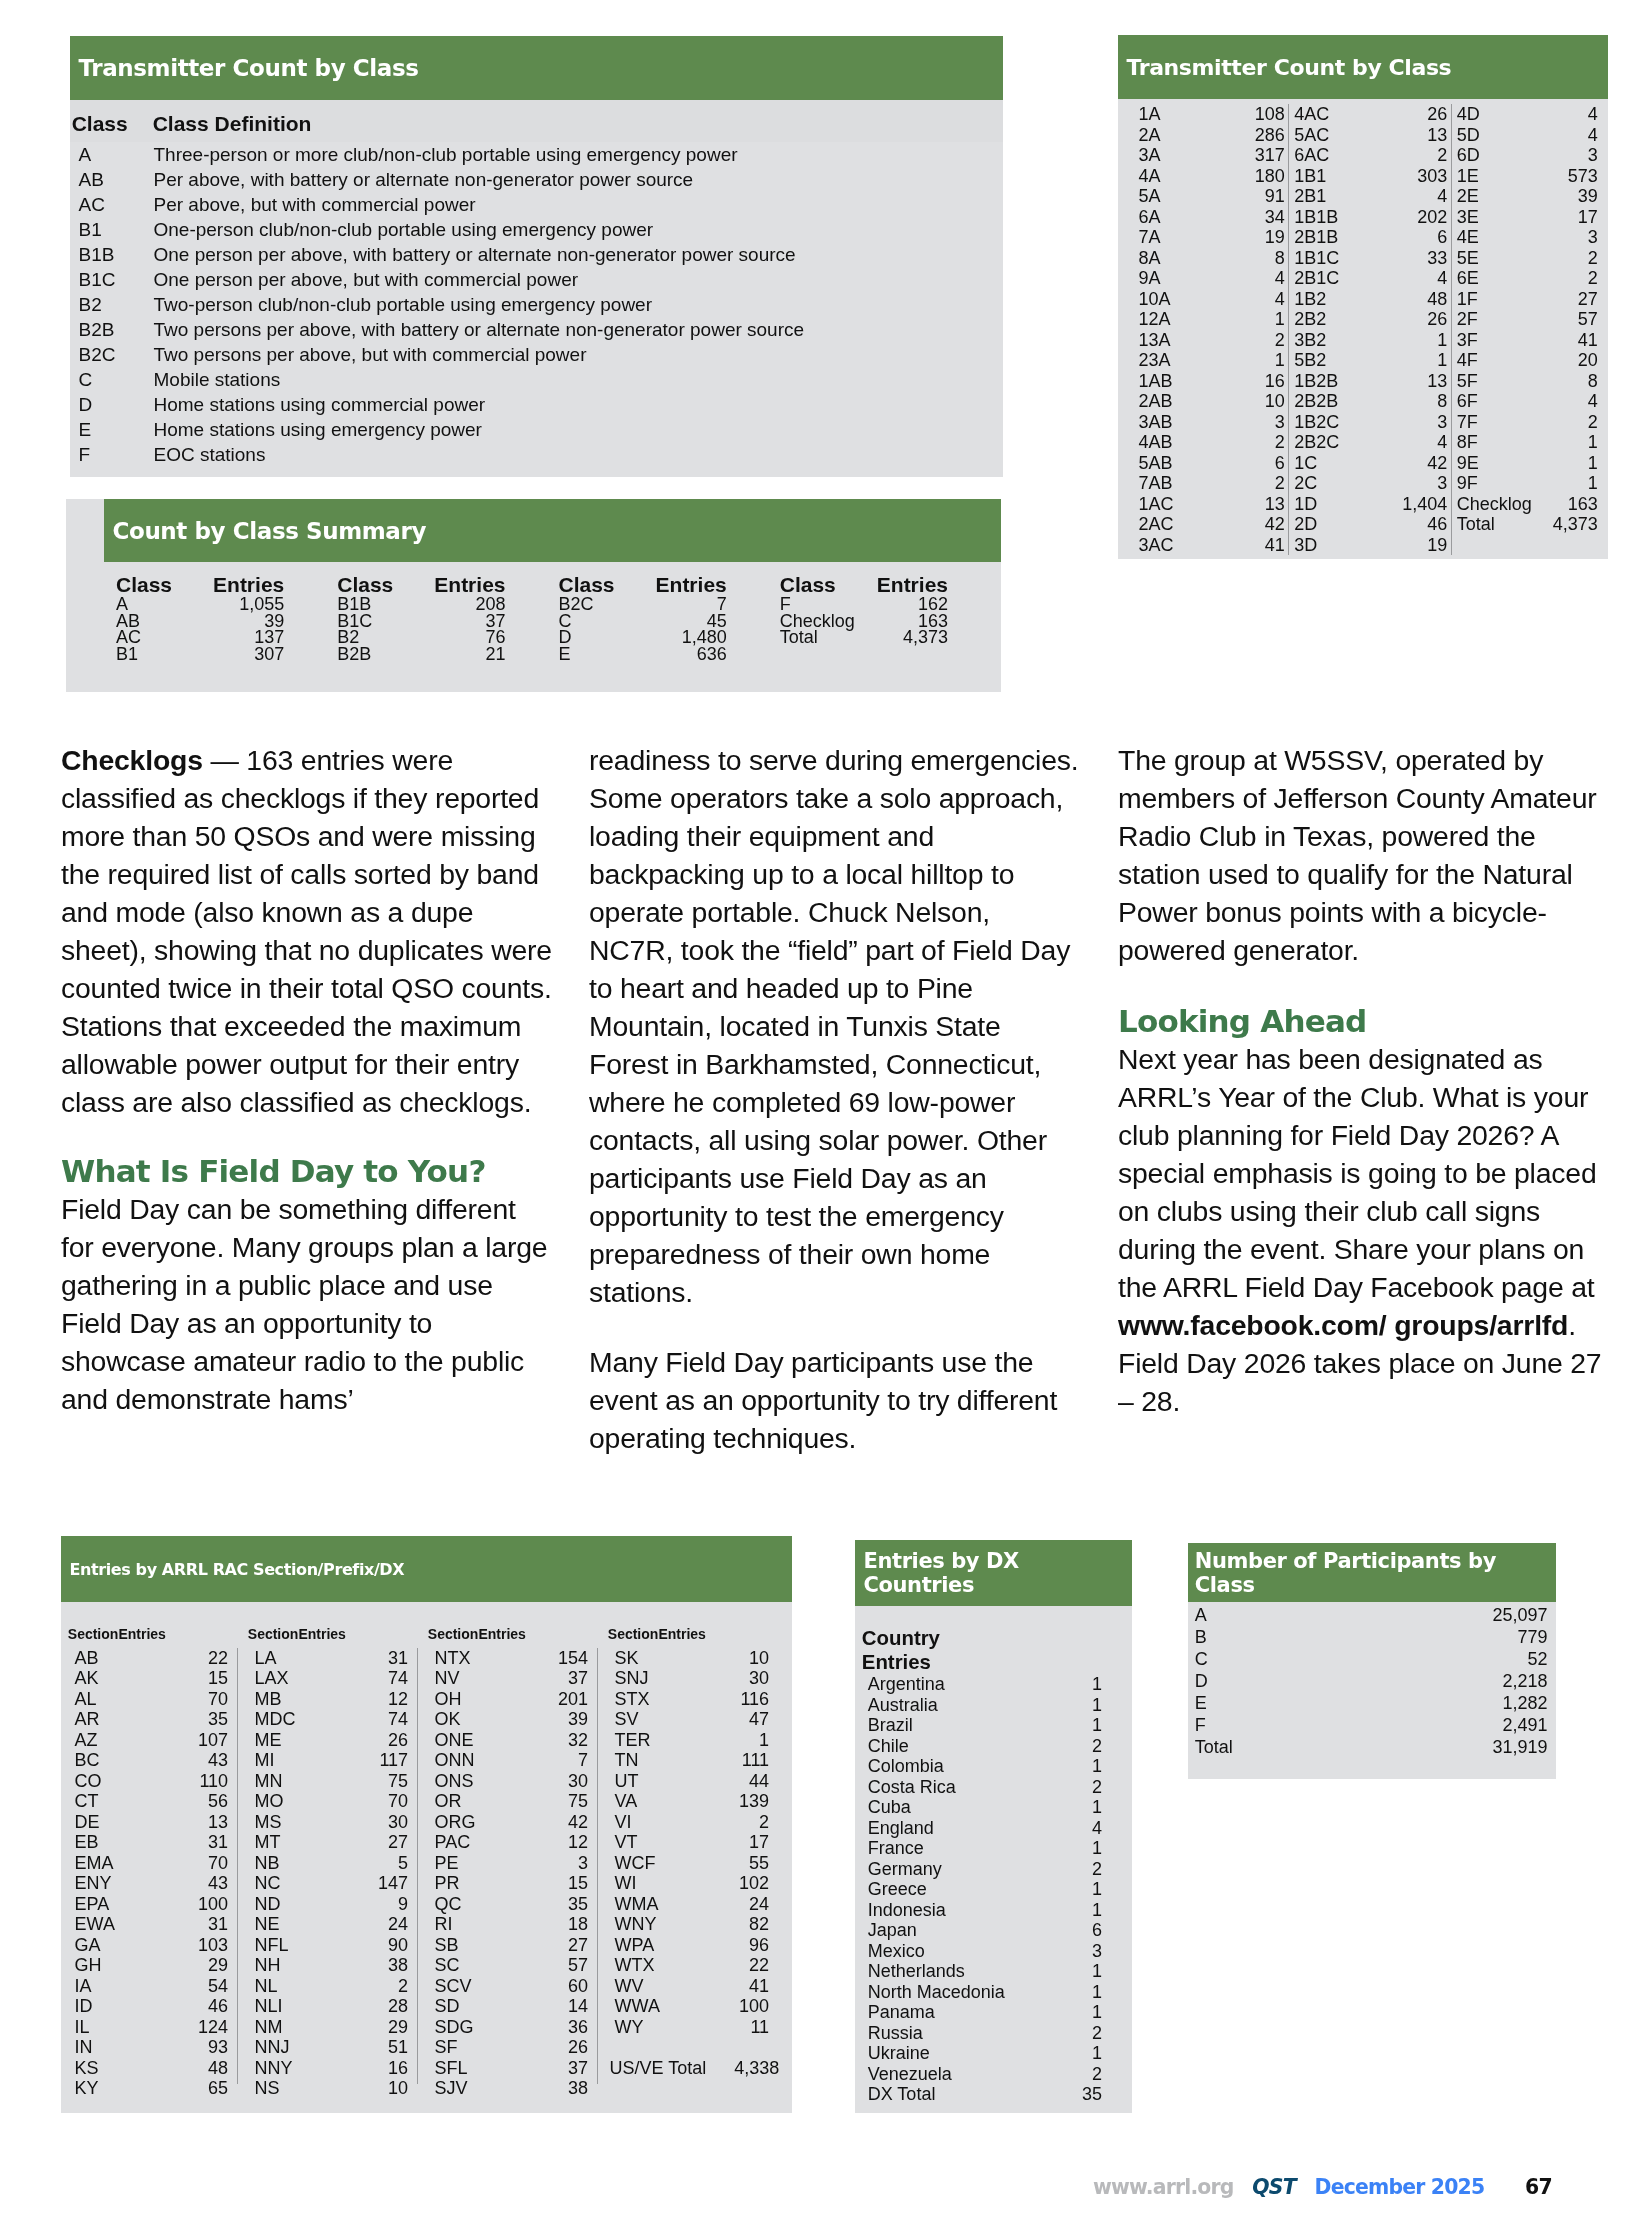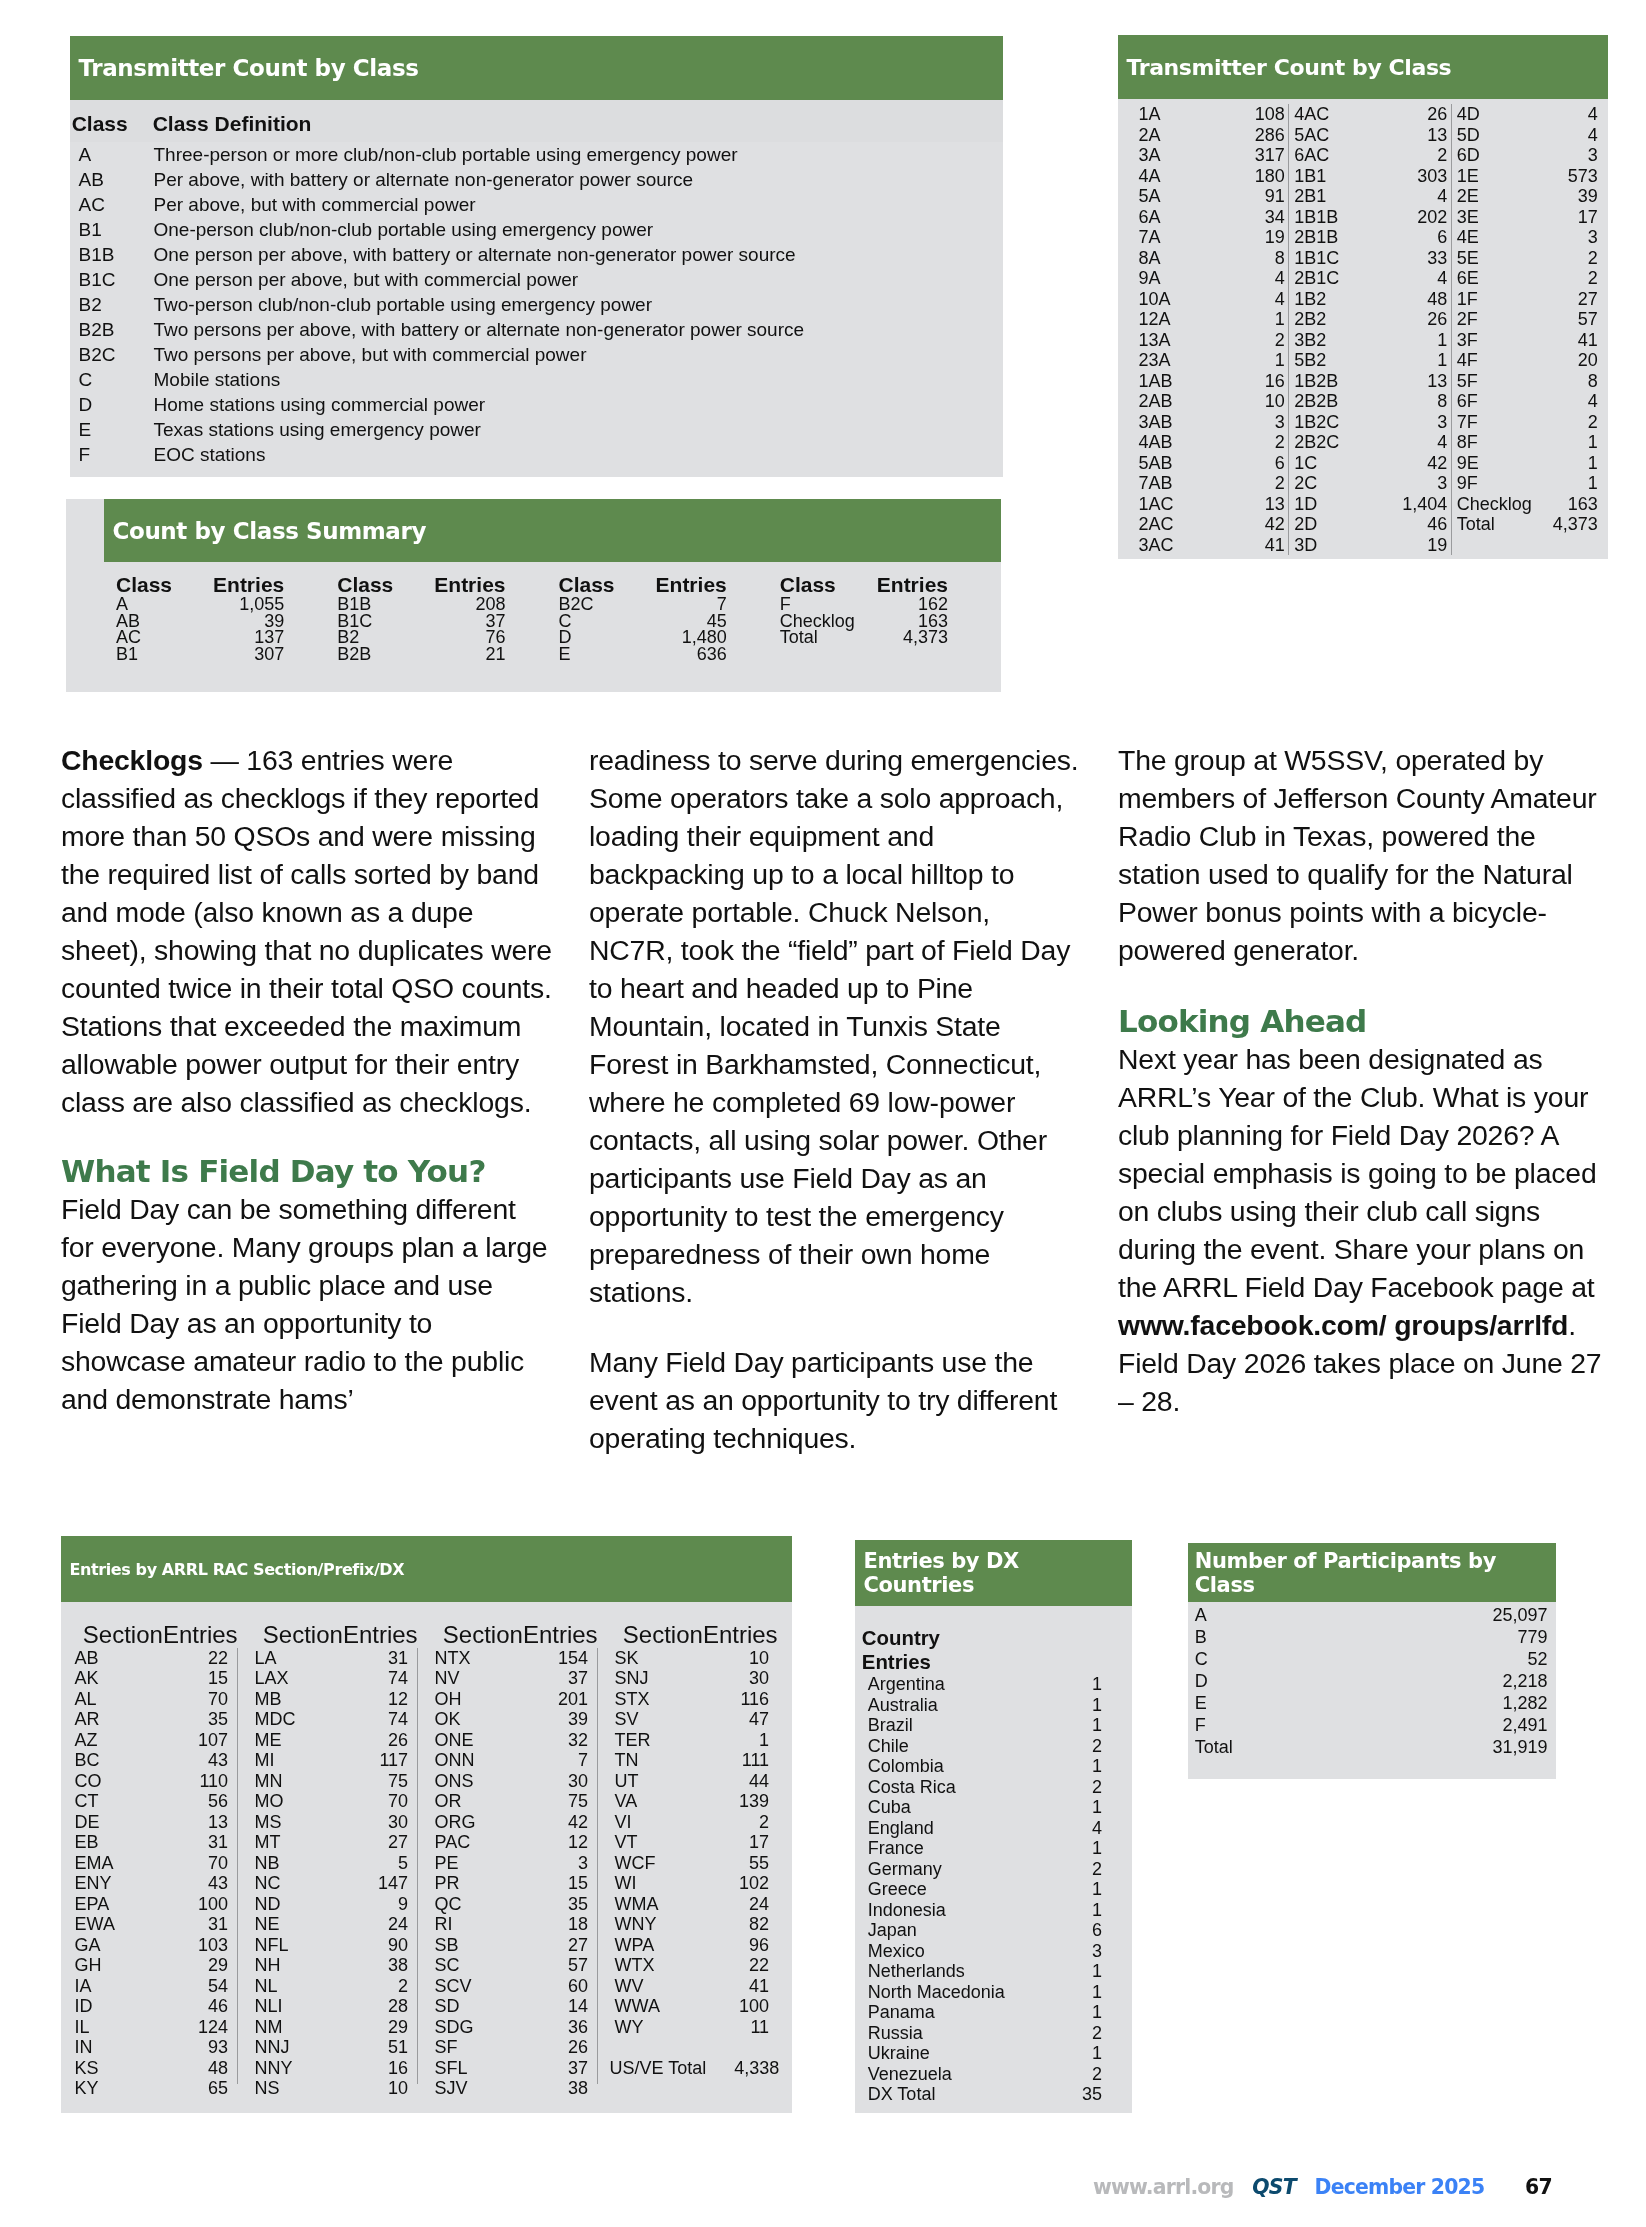--- a/index.html
+++ b/index.html
@@ -45,21 +45,21 @@
   #col1 { left: 61px; }
   #col2 { left: 589px; }
   #col3 { left: 1118px; }
   b { font-weight: bold; }
 
   
   #t-sec { left: 61px; top: 1536px; width: 731px; height: 577px; }
   #t-sec .box-head { height: 66px; font-size: 16px; }
   #t-sec .sec-grid { display: flex; padding: 20.4px 0 0 6.8px; }
   #t-sec .sec-col { width: 180px; padding-right: 10.2px; }
-  #t-sec .sec-col .hrow { display: flex; justify-content: flex-end; font-weight: normal; font-size: 24px; line-height: 25.5px; padding-right: 0; }
+  #t-sec .sec-col .hrow { display: flex; justify-content: flex-start; font-weight: bold; font-size: 14px; line-height: 25.5px; padding-right: 0; }
   #t-sec .sec-col .body { padding: 0 8.5px 0 6.8px; border-right: 1.7px solid #9a9b9d; height: 436px; }
   #t-sec .sec-col:last-child .body { border-right: none; }
   #t-sec .sec-col .row { display: flex; justify-content: space-between; font-size: 18px; line-height: 20.5px; }
   #t-sec .total-row { display: flex; justify-content: space-between; font-size: 18px; line-height: 20.4px; margin-top: 21px; margin-left: -5.1px; margin-right: -10.2px; }
 
   #t-dx { left: 855px; top: 1540px; width: 277px; height: 573px; }
   #t-dx .box-head { height: 66px; font-size: 21px; }
   #t-dx .dx-hdr { display: flex; justify-content: space-between; font-weight: bold; font-size: 20.4px; padding: 20.4px 30px 0 6.8px; line-height: 24px; flex-direction: column; }
   #t-dx .dx-body { padding: 0 30px 0 12.7px; }
   #t-dx .row { display: flex; justify-content: space-between; font-size: 18px; line-height: 20.5px; }
@@ -125,21 +125,21 @@
       <div class="def-row">
         <span class="c1">C</span>
         <span class="c2">Mobile stations</span>
       </div>
       <div class="def-row">
         <span class="c1">D</span>
         <span class="c2">Home stations using commercial power</span>
       </div>
       <div class="def-row">
         <span class="c1">E</span>
-        <span class="c2">Texas stations using emergency power</span>
+        <span class="c2">Home stations using emergency power</span>
       </div>
       <div class="def-row">
         <span class="c1">F</span>
         <span class="c2">EOC stations</span>
       </div>
     </div>
 </div>
 
 <div class="box" id="t-sum">
   <div class="box-head">Count by Class Summary</div>

